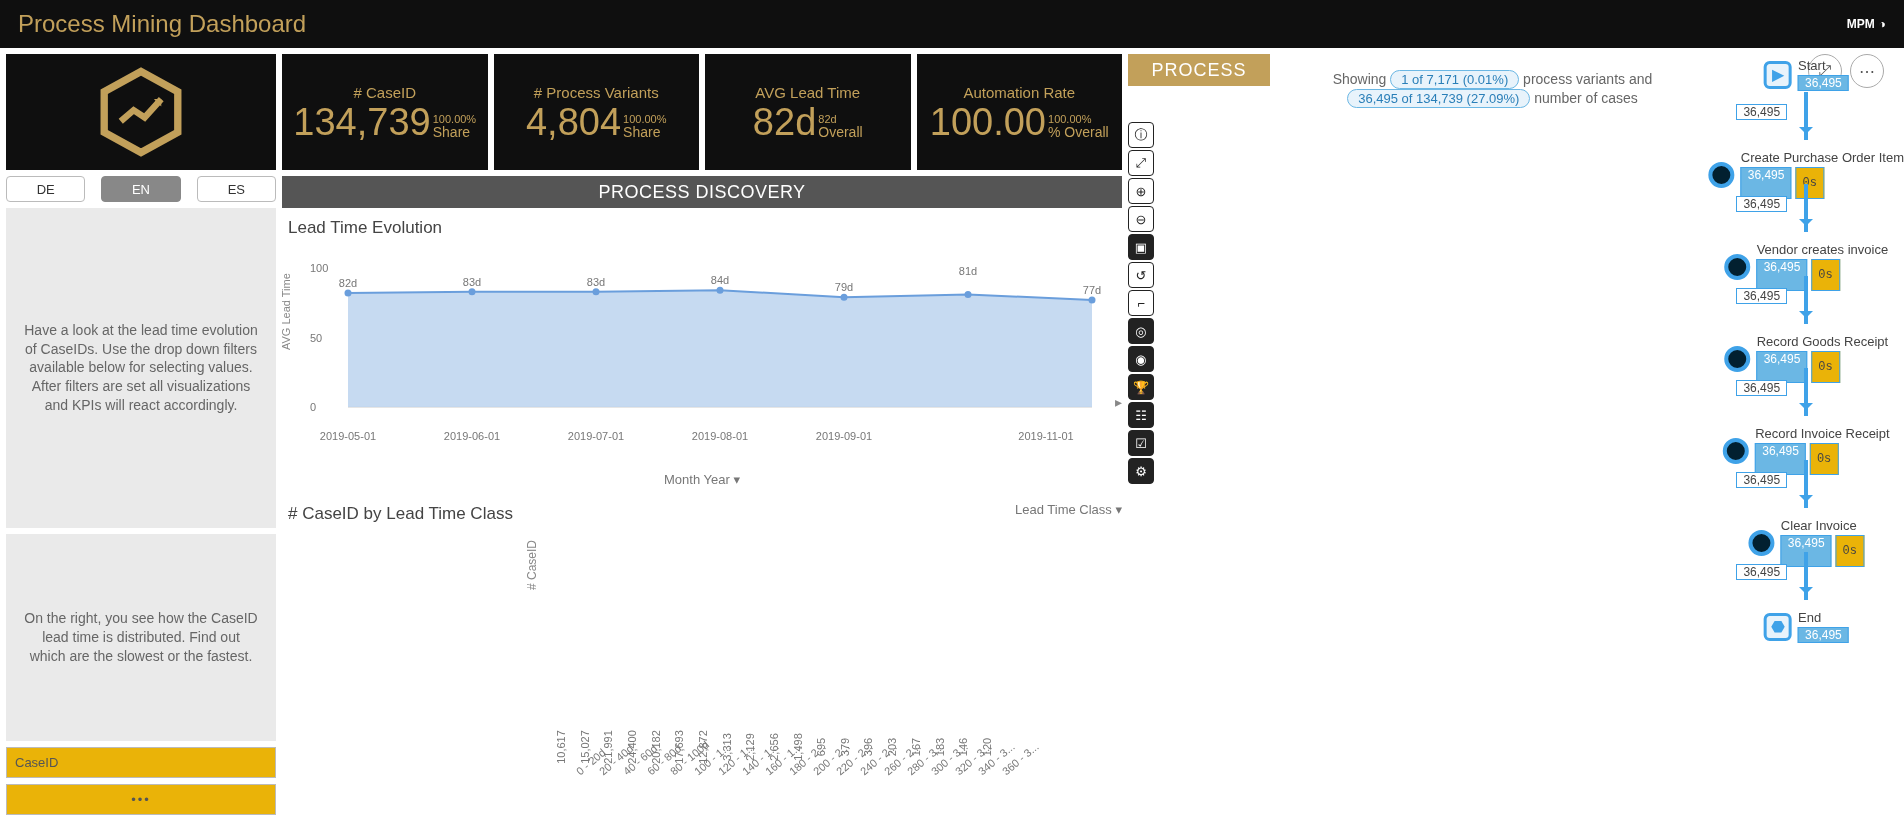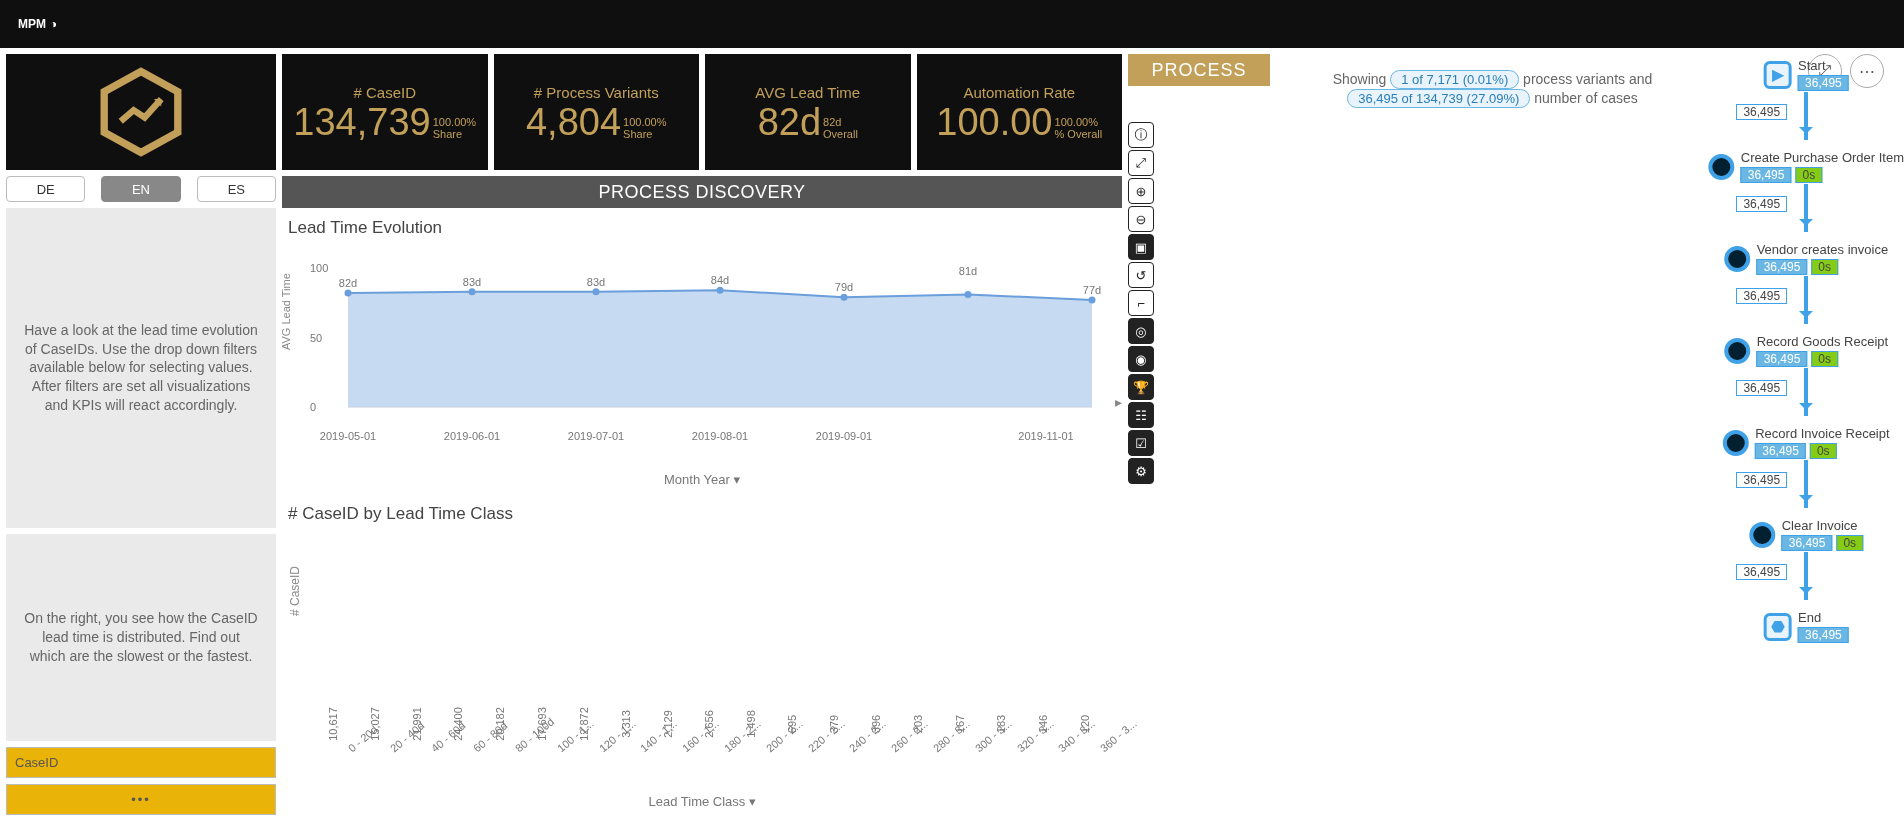--- a/index.html
+++ b/index.html
@@ -26,39 +26,39 @@
   .filters { display:flex; flex-direction:column; gap:6px; }
   .filter-in { border:1px solid #bbb; border-radius:0; background:#eab308; font-size:13px; padding:7px 8px; color:#555; cursor:pointer; }
   .more-btn { text-align:center; letter-spacing:2px; }
 
   .kpi-row { display:flex; gap:6px; height:116px; }
   .kpi { flex:1; background:#0f0f0f; color:#c2a05a; display:flex; flex-direction:column; align-items:center; justify-content:center; }
   .kpi .label { font-size:15px; margin-bottom:2px; }
   .kpi .valwrap { display:flex; align-items:flex-end; gap:2px; }
   .kpi .big { font-size:38px; font-weight:300; line-height:1; }
   .kpi .subtop { font-size:11px; line-height:1.1; }
-  .kpi .subbot { font-size:11px; line-height:1.1; }
+  .kpi .subbot { font-size:14px; line-height:1.1; }
 
   .discovery-bar { height:32px; background:#555; color:#fff; text-align:center; font-size:18px; line-height:32px; font-weight:300; letter-spacing:0.5px; }
 
   .chart-card { background:#fff; }
   .chart-title { font-size:17px; font-weight:500; color:#444; padding:4px 6px 2px; }
 
   
   .area-wrap { position:relative; height:230px; }
   .ylabel-v { position:absolute; left:-2px; top:110px; transform:rotate(-90deg); transform-origin:left top; color:#888; font-size:11px; white-space:nowrap; }
   .area-svg { position:absolute; left:48px; top:10px; }
   .xaxis-lbl { position:absolute; font-size:11px; color:#777; bottom:28px; transform:translateX(-50%); }
   .dlabel { position:absolute; font-size:11px; color:#777; transform:translate(-50%,-100%); }
   .ytick { position:absolute; left:28px; font-size:11px; color:#777; transform:translateY(-50%); }
   .chart-footer { text-align:center; color:#777; font-size:13px; padding:2px 0 6px;}
   .chart-footer::after { content:" \25BE"; color:#777; }
 
   
-  .bar-card { flex:1; display:flex; flex-direction:column; min-height:0; }
+  .bar-card { flex:1; display:flex; min-height:0; }
   .bar-wrap { position:relative; flex:1; }
   .bars-area { position:absolute; left:44px; right:6px; bottom:54px; top:6px; display:flex; align-items:flex-end; gap:4px; }
   .barcol { flex:1; display:flex; flex-direction:column; align-items:center; position:relative; }
   .bar { width:82%; background:#5b9bf0; position:relative; }
   .bar-lab { position:absolute; font-size:11px; color:#777; transform:rotate(-90deg) translate(0,-100%); transform-origin:center; bottom:100%; margin-bottom:8px; white-space:nowrap;}
   .bar-x { position:absolute; font-size:11px; color:#777; top:100%; left:50%; transform:rotate(-40deg) translate(-4px,6px); transform-origin:top left; white-space:nowrap;}
   .bar-ylabel { position:absolute; left:6px; top:90px; transform:rotate(-90deg); transform-origin:left top; font-size:12px; color:#888; }
 
   
   .analyzer-title { height:32px; background:#c2a05a; color:#fff; text-align:center; line-height:32px; font-size:18px; font-weight:300; letter-spacing:1px; }
@@ -66,38 +66,39 @@
   .round-btn { width:34px; height:34px; border-radius:50%; border:1px solid #aaa; background:#fff; display:flex; align-items:center; justify-content:center; font-size:16px; color:#555; cursor:pointer; }
   .analyzer-info { text-align:center; color:#666; font-size:14px; padding:16px 6px 6px; }
   .pill { display:inline-block; border:1px solid #6bb7e4; border-radius:10px; background:#e8f3fb; color:#2a7fb8; padding:1px 10px; font-size:13px; }
 
   .flow { position:relative; margin:4px auto 0; width:260px; height:640px; }
   .step { position:absolute; left:50%; transform:translateX(-50%); display:flex; align-items:center; gap:6px;}
   .node-circ { width:26px; height:26px; border-radius:50%; border:4px solid #3fa2e8; background:#022030; flex:0 0 auto;}
   .node-play { width:28px; height:28px; border-radius:6px; border:3px solid #3fa2e8; background:#e8f3fb; display:flex; align-items:center; justify-content:center; color:#3fa2e8;}
   .step-label { font-size:13px; color:#444; white-space:nowrap; }
   .count-box { font-size:12px; background:#6bb7e4; color:#fff; border:1px solid #3fa2e8; padding:0 6px; margin-top:2px; }
-  .time-box { font-size:12px; background:#84cc16; color:#444; border:1px solid #3fa2e8; padding:0 6px; margin-top:2px; }
+  .time-box { font-size:12px; background:#eab308; color:#444; border:1px solid #3fa2e8; padding:8px 6px; margin-top:2px;font-family:Liberation Mono, monospace; }
   .step-col { display:flex; flex-direction:column; align-items:flex-start;}
   .step-col .row2 { display:flex; gap:4px; }
   .edge-count { position:absolute; left:50%; transform:translateX(-70px); font-size:12px; color:#444; border:1px solid #3fa2e8; background:#fff; padding:0 6px; }
   .arrow { position:absolute; left:50%; transform:translateX(-2px); width:4px; background:#3fa2e8; }
   .arrow::after { content:""; position:absolute; left:-5px; bottom:-1px; border:7px solid transparent; border-top-color:#3fa2e8; }
 
   
   .vtoolbar { position:absolute; left:0; top:68px; width:28px; display:flex; flex-direction:column; gap:2px; }
   .vbtn { width:26px; height:26px; border:1px solid #222; border-radius:4px; background:#fff; display:flex; align-items:center; justify-content:center; font-size:13px; color:#222; cursor:pointer;}
   .vbtn.dark { background:#222; color:#fff; border-color:#222; }
 
   .sideflag { position:absolute; right:0; top:340px; color:#888; font-size:14px; }
 </style>
 </head>
 <body>
 
 <div class="title-bar">
+  <span>Process Mining Dashboard</span>
   <span class="brand"><b>MPM</b>◑</span>
 </div>
 
 <div class="workspace">
 
   <div class="left-col">
     <div class="logo-card">
       <svg class="hex" viewBox="0 0 100 100">
         <polygon points="50,6 90,28 90,72 50,94 10,72 10,28" fill="none" stroke="#c2a05a" stroke-width="8"></polygon>
         <polyline points="28,60 42,48 54,56 72,36" fill="none" stroke="#c2a05a" stroke-width="7"></polyline>

